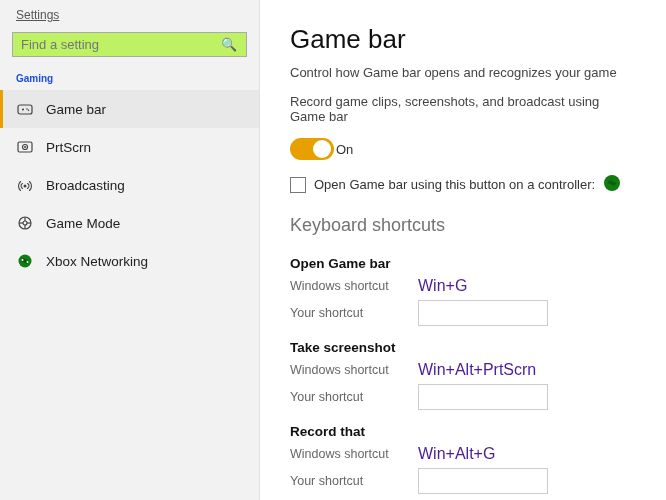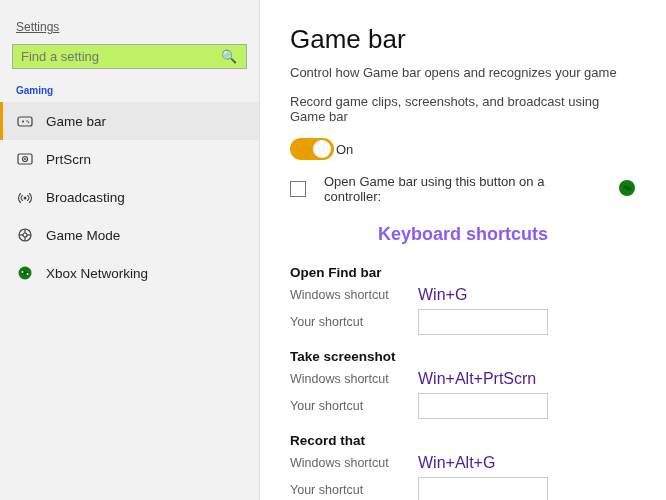--- a/index.html
+++ b/index.html
@@ -18,21 +18,21 @@
       width: 260px;
       min-width: 260px;
       background: #f2f2f2;
       display: flex;
       flex-direction: column;
       border-right: 1px solid #e0e0e0;
       height: 100%;
     }
 
     .title-bar {
-      padding: 20px 16px 4px 16px;
+      padding: 8px 16px 4px 16px;
       font-size: 12px;
       color: #555;
       text-decoration: underline;
     }
 
     .search-box {
       margin: 6px 12px 10px 12px;
       display: flex;
       align-items: center;
       border: 1px solid #aaa;
@@ -139,45 +139,44 @@
     }
 
     .toggle-label {
       font-size: 13px;
       color: #333;
     }
 
     .checkbox-row {
       display: flex;
       align-items: center;
-      gap: 18px;
+      gap: 8px;
       margin-bottom: 20px;
     }
 
     .checkbox {
       width: 16px;
       height: 16px;
       border: 1px solid #777;
       background: #fff;
       flex-shrink: 0;
     }
 
     .checkbox-label {
       font-size: 13px;
       color: #333;
     }
 
     .section-title {
       font-size: 18px;
-      font-weight: 700;
-      color: #8b5cf6;
+      font-weight: 400;
+      color: #737373;
       margin-bottom: 16px;
       border-bottom: none;
       padding-bottom: 4px;
-      text-align: center;
     }
 
     .shortcut-group {
       margin-bottom: 14px;
     }
 
     .shortcut-group-title {
       font-size: 13.5px;
       font-weight: 600;
       color: #111;
@@ -312,21 +311,21 @@
       <svg width="18" height="18" viewBox="0 0 18 18">
         <circle cx="9" cy="9" r="8" fill="#107c10"></circle>
         <path d="M4.5 9 Q6 5 9 7 Q12 9 13.5 9 Q12 13 9 11 Q6 9 4.5 9Z" fill="rgba(0,0,0,0.25)"></path>
       </svg>
     </span>
   </div>
 
   <h2 class="section-title">Keyboard shortcuts</h2>
 
   <div class="shortcut-group">
-    <div class="shortcut-group-title">Open Find bar</div>
+    <div class="shortcut-group-title">Open Game bar</div>
     <div class="shortcut-row">
       <span class="shortcut-row-label">Windows shortcut</span>
       <span class="shortcut-value">Win+G</span>
     </div>
     <div class="shortcut-row">
       <span class="shortcut-row-label">Your shortcut</span>
       <input class="shortcut-input" type="text" value="" style="">
     </div>
   </div>
 

